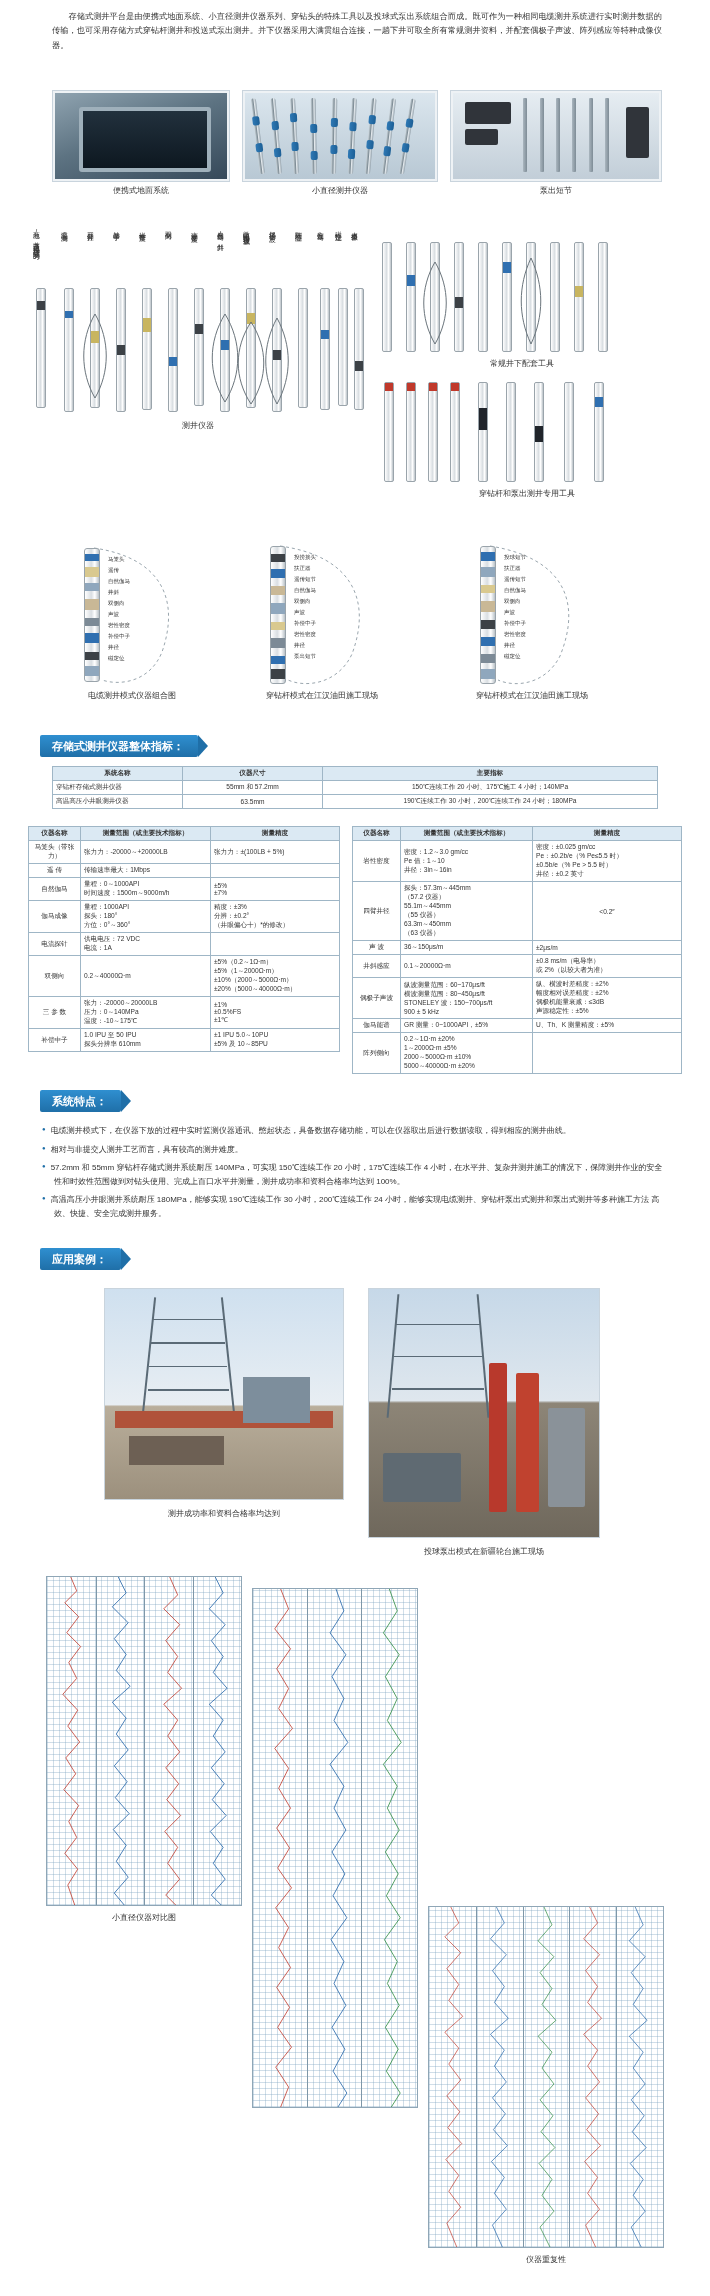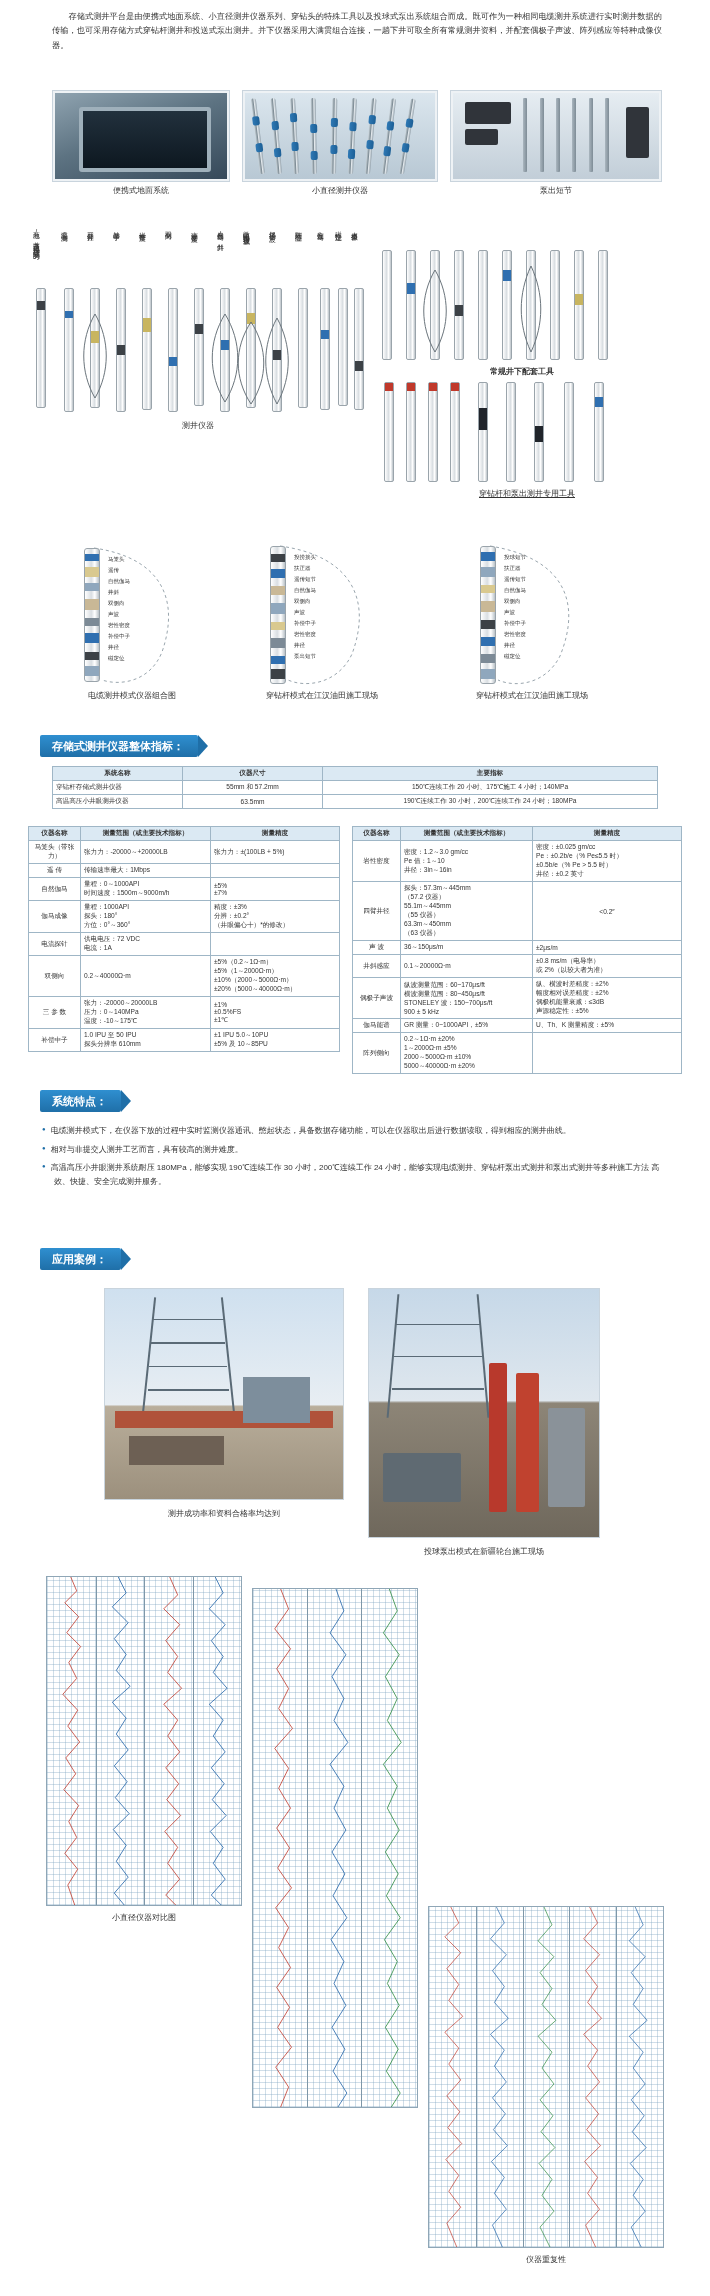--- a/index.html
+++ b/index.html
@@ -247,21 +247,21 @@
       <path d="M197 92 C180 120, 180 152, 197 180" fill="none" stroke="#6b757c" stroke-width="1"></path>
       <path d="M197 92 C214 120, 214 152, 197 180" fill="none" stroke="#6b757c" stroke-width="1"></path>
       <path d="M223 100 C206 126, 206 156, 223 182" fill="none" stroke="#6b757c" stroke-width="1"></path>
       <path d="M223 100 C240 126, 240 156, 223 182" fill="none" stroke="#6b757c" stroke-width="1"></path>
       <path d="M249 96 C234 124, 234 154, 249 182" fill="none" stroke="#6b757c" stroke-width="1"></path>
       <path d="M249 96 C264 124, 264 154, 249 182" fill="none" stroke="#6b757c" stroke-width="1"></path>
     </svg>
     <div class="dg-caption" style="left:125px; top:198px; width:90px;">测井仪器</div>
   </div>
 
-  <div class="diagram" style="left:372px; top:240px; width:300px; height:140px;font-weight:bold;">
+  <div class="diagram" style="left:372px; top:232px; width:300px; height:140px;">
     <div class="probe" style="left:10px;  top:10px; height:110px"></div>
     <div class="probe" style="left:34px;  top:10px; height:110px">
         <div class="seg" style="top:30%;height:10%;background:#2f6fb0"></div>
       </div>
     <div class="probe" style="left:58px;  top:10px; height:110px"></div>
     <div class="probe" style="left:82px;  top:10px; height:110px">
         <div class="seg" style="top:50%;height:10%;background:#3c4146"></div>
       </div>
     <div class="probe" style="left:106px; top:10px; height:110px"></div>
     <div class="probe" style="left:130px; top:10px; height:110px">
@@ -299,21 +299,21 @@
         <div class="seg" style="top:26%;height:22%;background:#20242a"></div>
       </div>
     <div class="probe" style="left:134px; top:4px; height:100px"></div>
     <div class="probe" style="left:162px; top:4px; height:100px">
         <div class="seg" style="top:44%;height:16%;background:#20242a"></div>
       </div>
     <div class="probe" style="left:192px; top:4px; height:100px"></div>
     <div class="probe" style="left:222px; top:4px; height:100px">
         <div class="seg" style="top:14%;height:10%;background:#2f6fb0"></div>
       </div>
-    <div class="dg-caption" style="left:80px; top:110px; width:150px;text-decoration:underline;">穿钻杆和泵出测井专用工具</div>
+    <div class="dg-caption" style="left:80px; top:110px; width:150px;">穿钻杆和泵出测井专用工具</div>
   </div>
 
   <div class="diagram" style="left:42px; top:540px; width:180px; height:175px;">
     <svg width="180" height="150" style="position:absolute;left:0;top:0">
       <path d="M52 8 C120 18, 138 60, 120 112 C108 142, 78 146, 60 140" fill="none" stroke="#9aa6ae" stroke-width="1" stroke-dasharray="3 3"></path>
     </svg>
     <div class="probe" style="left:42px; top:8px; width:16px; height:134px; border-radius:3px;">
       <div class="seg" style="top:4%;height:5%;background:#2f6fb0"></div>
       <div class="seg" style="top:14%;height:7%;background:#d9c98f"></div>
       <div class="seg" style="top:26%;height:6%;background:#8fa7bd"></div>
@@ -560,20 +560,21 @@
       </tbody>
     </table>
   </div>
 
   <div class="sec-title" style="left:40px; top:1090px;">系统特点：</div>
 
   <div class="bullets">
     <ul>
       <li>电缆测井模式下，在仪器下放的过程中实时监测仪器通讯、憋起状态，具备数据存储功能，可以在仪器取出后进行数据读取，得到相应的测井曲线。</li>
       <li>相对与非提交人测井工艺而言，具有较高的测井难度。</li>
+      <li>57.2mm 和 55mm 穿钻杆存储式测井系统耐压 140MPa，可实现 150℃连续工作 20 小时，175℃连续工作 4 小时，在水平井、复杂井测井施工的情况下，保障测井作业的安全性和时效性范围做到对钻头使用、完成上百口水平井测量，测井成功率和资料合格率均达到 100%。</li>
       <li>高温高压小井眼测井系统耐压 180MPa，能够实现 190℃连续工作 30 小时，200℃连续工作 24 小时，能够实现电缆测井、穿钻杆泵出式测井和泵出式测井等多种施工方法 高效、快捷、安全完成测井服务。</li>
     </ul>
   </div>
 
   <div class="sec-title" style="left:40px; top:1248px;">应用案例：</div>
 
   <div class="app-photo" style="left:104px; top:1288px; width:240px; height:212px;">
     <div class="rig rig-a">
       <div class="tower" style="left:18%; top:4%; width:34%; height:56%">
         <span style="left:0;   top:0; width:2px; height:100%; transform:rotate(6deg)"></span>

